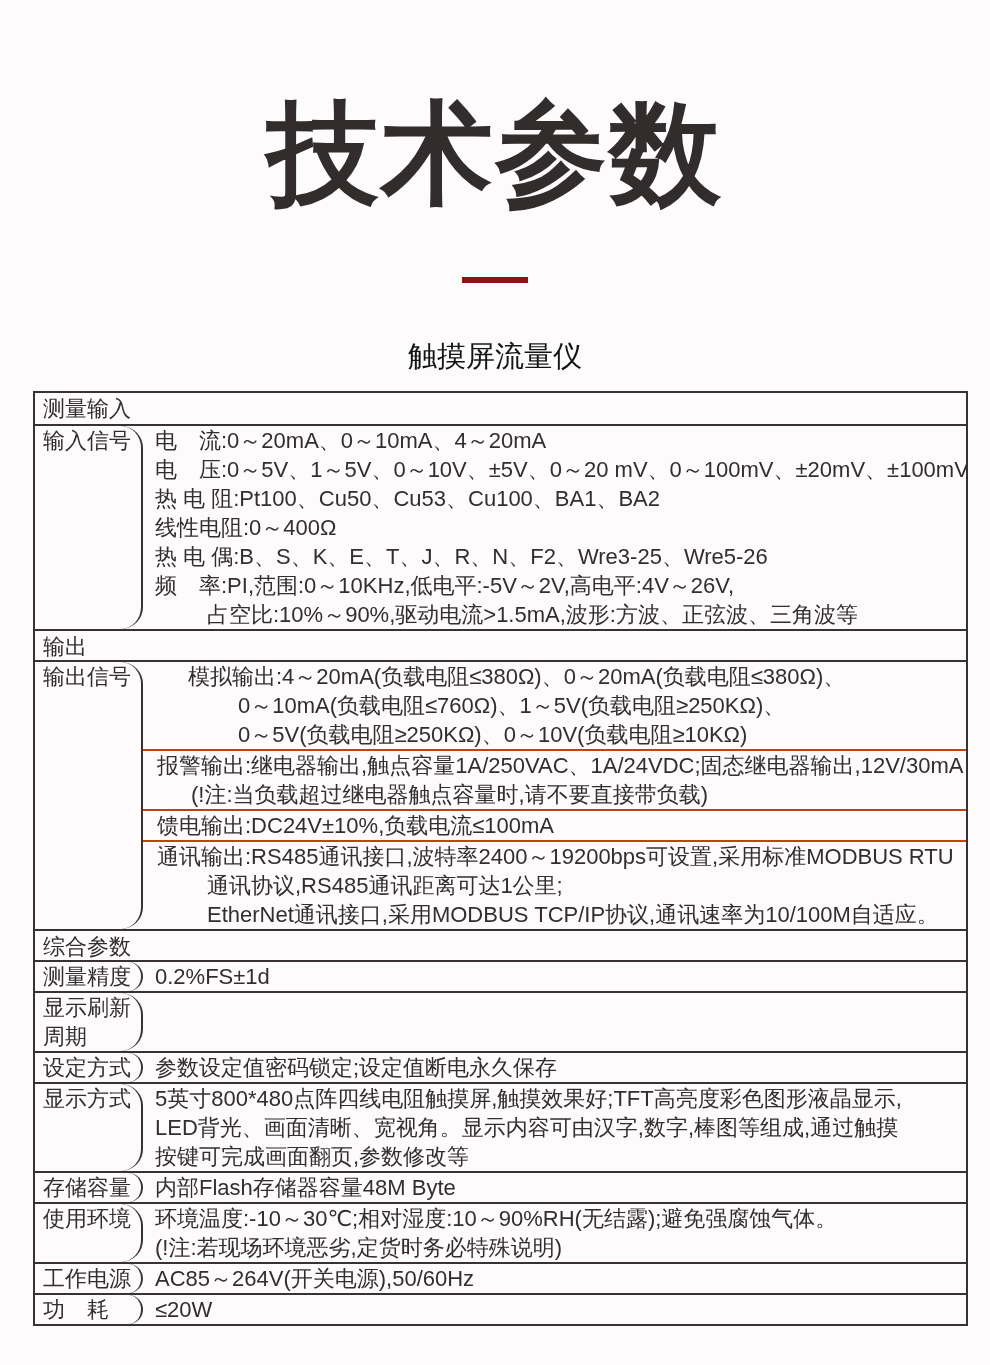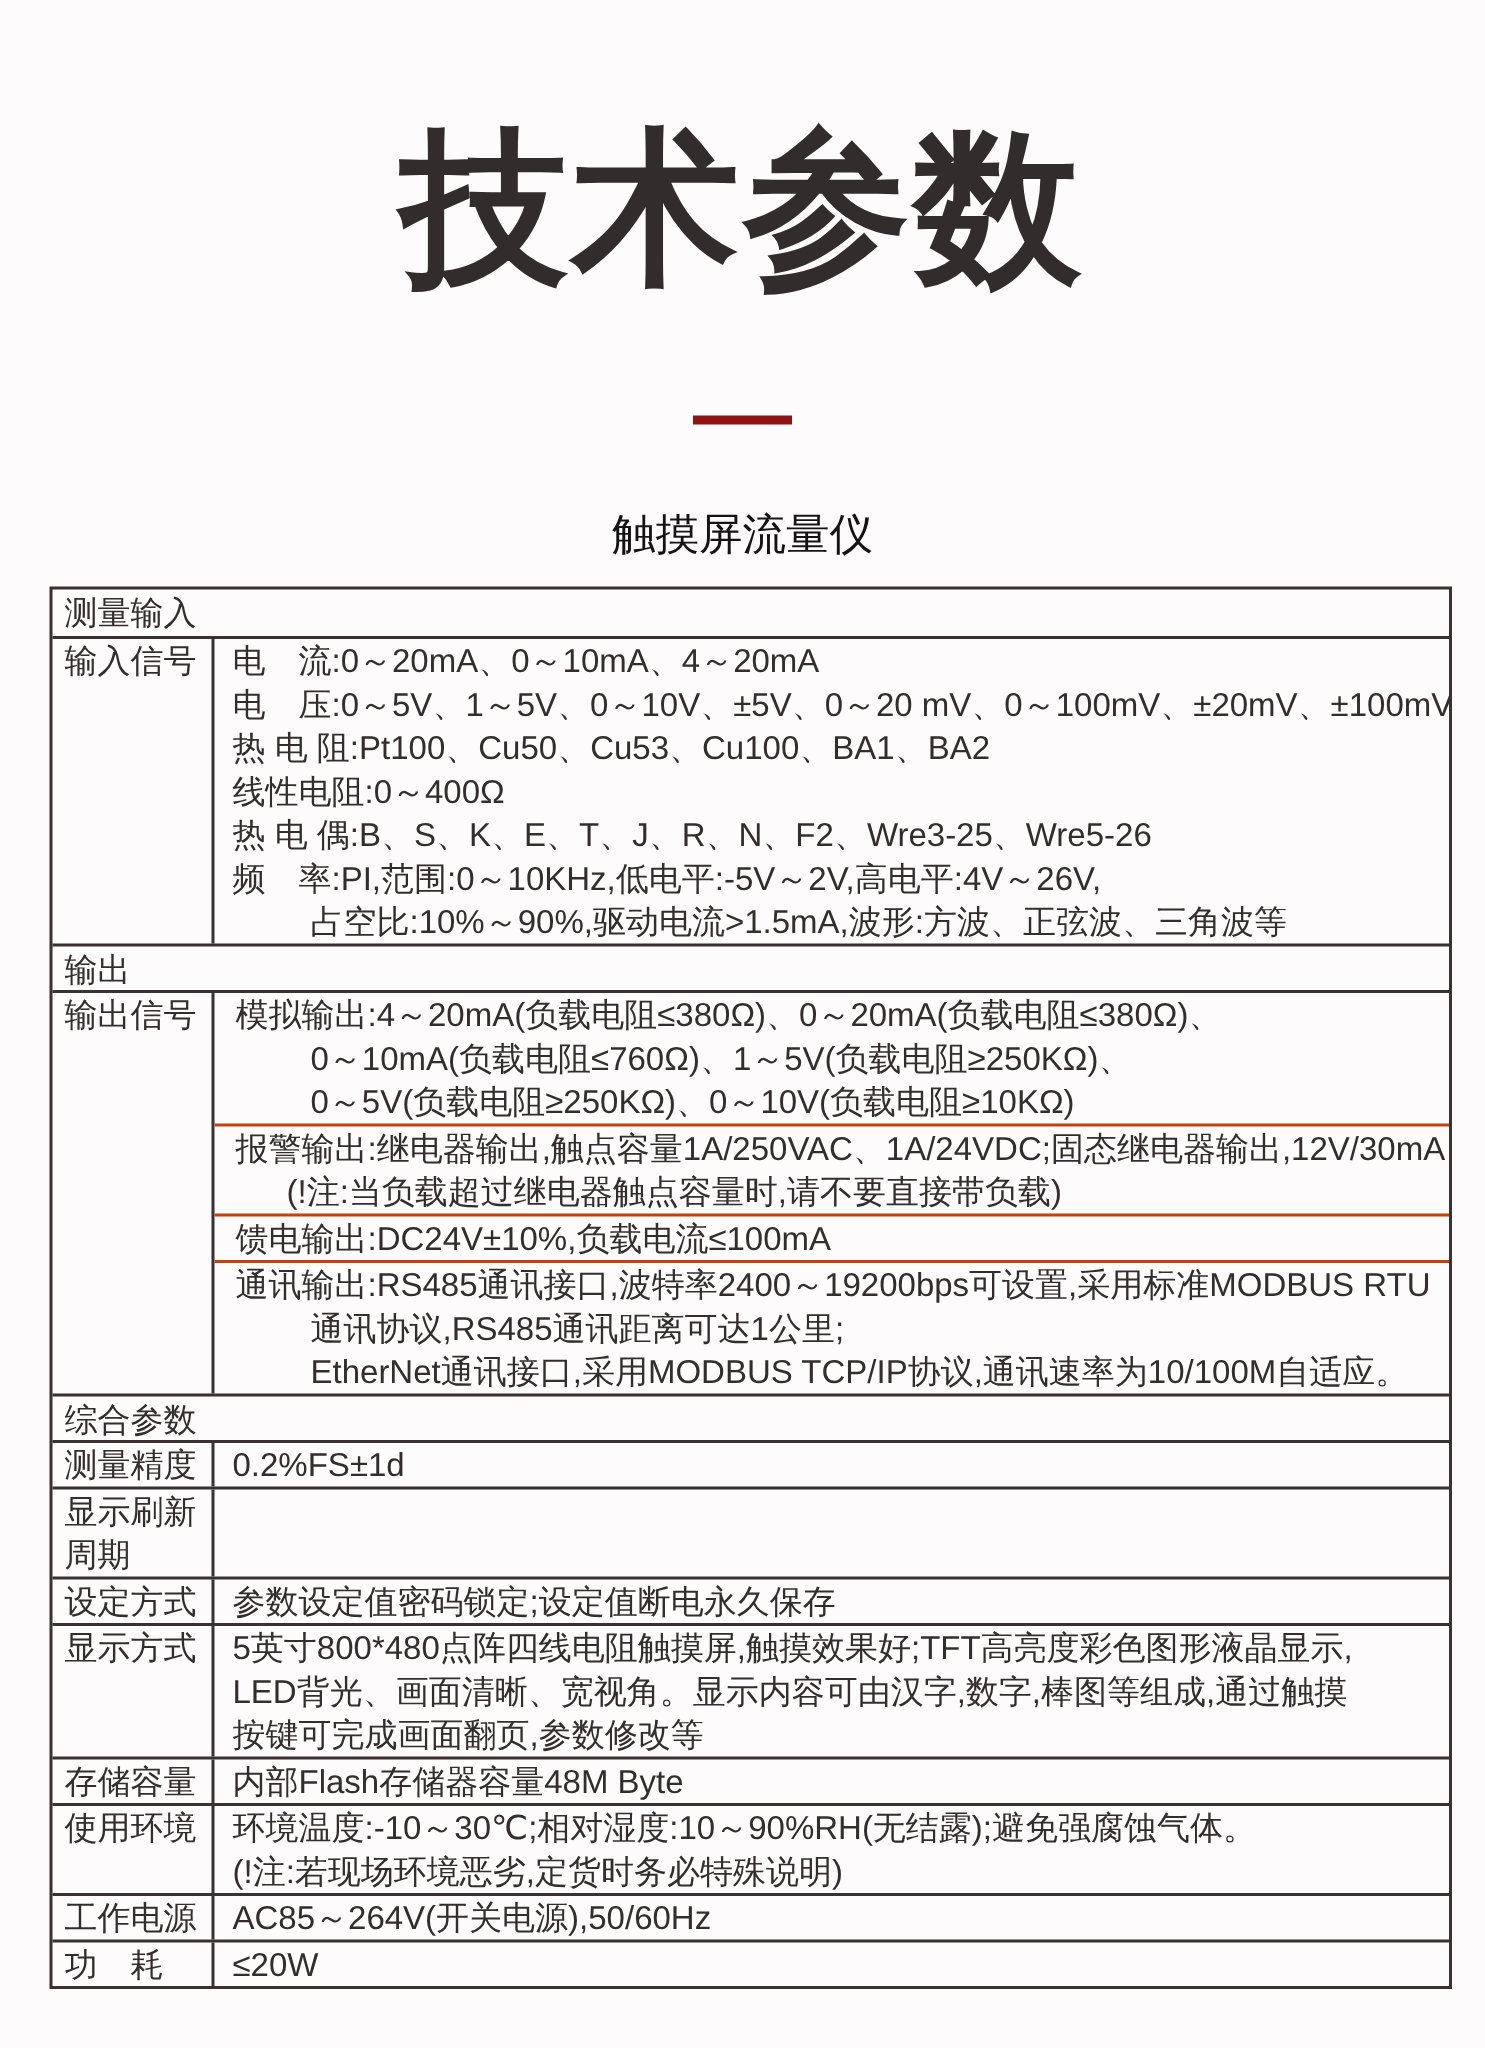--- a/index.html
+++ b/index.html
@@ -6,21 +6,21 @@
   html, body { width: 990px; height: 1365px; }
   body {
     position: relative;
     background: #FDFBFB;
     color: #332D2D;
     font-family: "Liberation Sans", "DejaVu Sans", sans-serif;
     overflow: hidden;
   }
   .page-title {
     position: absolute;
-    top: 72px; left: 0; width: 100%;
+    top: 87px; left: 0; width: 100%;
     text-align: center;
     font-size: 112px;
     font-weight: 900;
     letter-spacing: 2px;
     color: #322C2D;
     line-height: 1.2;
     white-space: nowrap;
   }
   .title-divider {
     position: absolute;
@@ -56,29 +56,30 @@
     white-space: nowrap;
     overflow: hidden;
   }
   .label-cell {
     flex: none;
     width: 108px;
     padding-left: 8px;
     border-right: 2px solid #3A3132;
     line-height: 29px;
     overflow: hidden;
+    border-radius: 22px;
   }
   .value-cell {
     flex: 1;
     padding-left: 12px;
     overflow: hidden;
   }
   .value-stack { flex: 1; overflow: hidden; }
   .sub-cell { border-top: 2px solid #c2410c; padding-left: 14px; overflow: hidden; }
-  .sub-cell:first-child { border-top: none; }
+  .sub-cell:first-child { border-top: none; margin-left: 31px; }
   .line { line-height: 29px; white-space: nowrap; }
   .ind-52 { padding-left: 52px; }
   .ind-50 { padding-left: 50px; }
   .ind-34 { padding-left: 34px; }
 </style>
 </head>
 <body>
 
 <div class="page-title">技术参数</div>
 <div class="title-divider"></div>

